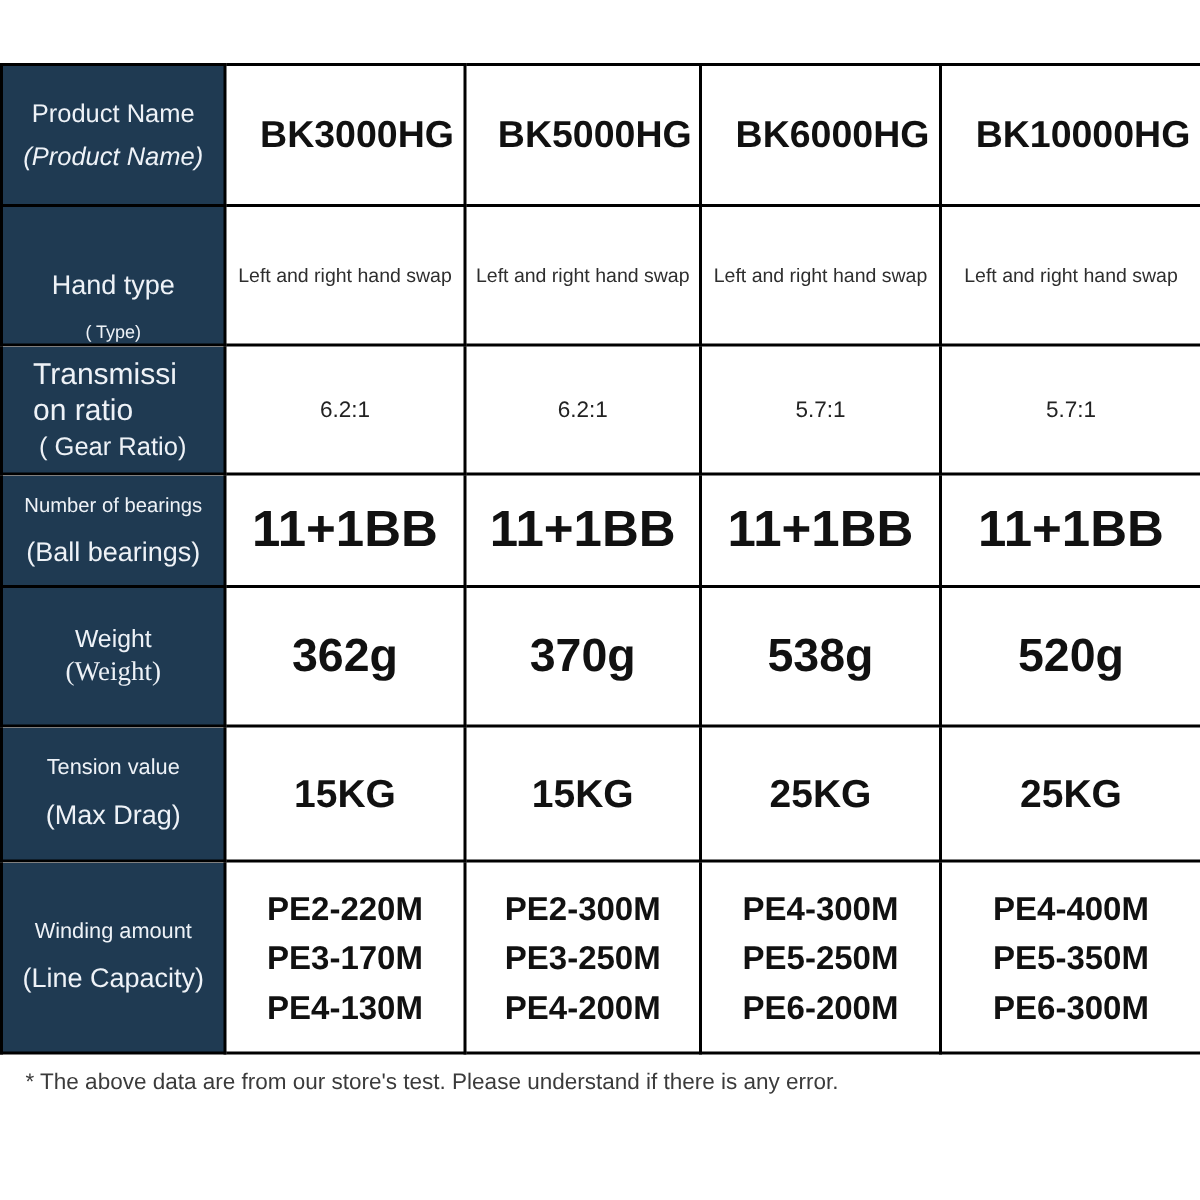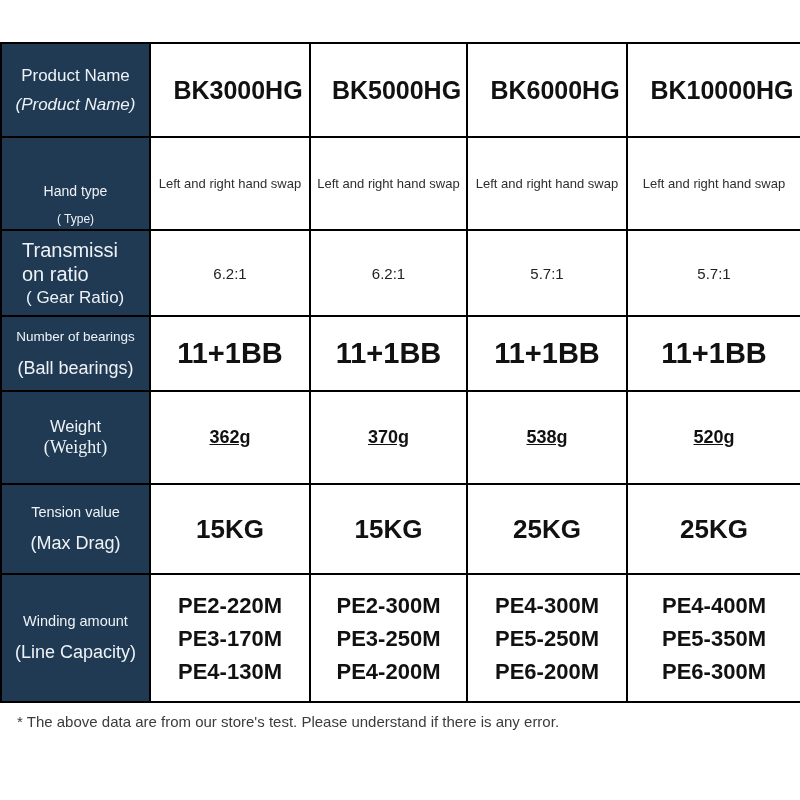--- a/index.html
+++ b/index.html
@@ -42,39 +42,39 @@
     color: var(--value-text, #111111);
   }
   th .l1, th .l2 { display: block; }
 
   
   tr.r-product th .l1 { font-size: 17px; }
   tr.r-product th .l2 { font-size: 17px; margin-top: 9px; font-style: italic; }
   tr.r-product td { font-size: 25px; font-weight: 700; padding-left: 16px; }
 
   
-  tr.r-hand th .l1 { font-size: 14px; margin-top: 41px; }
+  tr.r-hand th .l1 { font-size: 18px; margin-top: 41px; }
   tr.r-hand th .l2 { font-size: 12px; margin-top: 13px; }
   tr.r-hand td { font-size: 13px; color: #2e2e2e; }
 
   
   tr.r-ratio th { text-align: left; padding-left: 20px; }
   tr.r-ratio th .l1 { font-size: 20px; line-height: 1.2; white-space: pre-line; }
   tr.r-ratio th .l2 { font-size: 17px; margin-top: 2px; padding-left: 4px; }
   tr.r-ratio td { font-size: 15px; color: #222222; }
 
   
   tr.r-bearings th .l1 { font-size: 13.5px; }
   tr.r-bearings th .l2 { font-size: 18px; margin-top: 14px; }
-  tr.r-bearings td { font-size: 29px; font-weight: 700; }
+  tr.r-bearings td { font-size: 34px; font-weight: 700; }
 
   
   tr.r-weight th .l1 { font-size: 16.5px; }
   tr.r-weight th .l2 { font-size: 18px; margin-top: 1px; font-family: Liberation Serif, serif; }
-  tr.r-weight td { font-size: 18px; font-weight: 700; text-decoration: underline; }
+  tr.r-weight td { font-size: 31px; font-weight: 700; }
 
   
   tr.r-drag th .l1 { font-size: 14.5px; }
   tr.r-drag th .l2 { font-size: 18px; margin-top: 13px; }
   tr.r-drag td { font-size: 26px; font-weight: 700; }
 
   
   tr.r-capacity th .l1 { font-size: 14.5px; }
   tr.r-capacity th .l2 { font-size: 18px; margin-top: 13px; }
   tr.r-capacity td {

